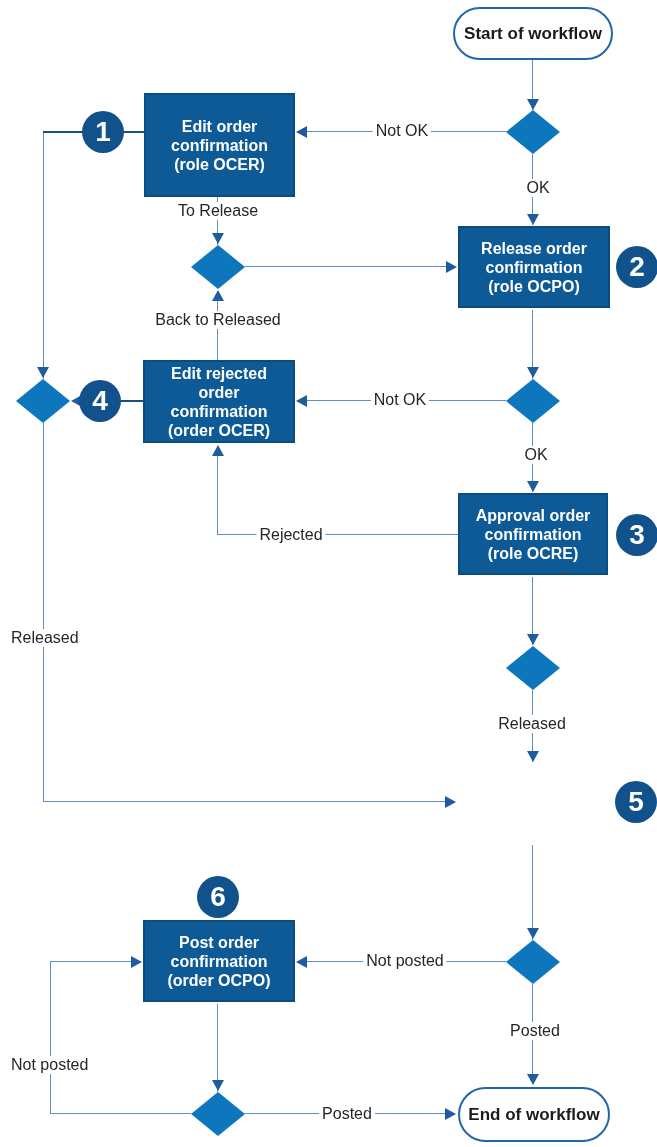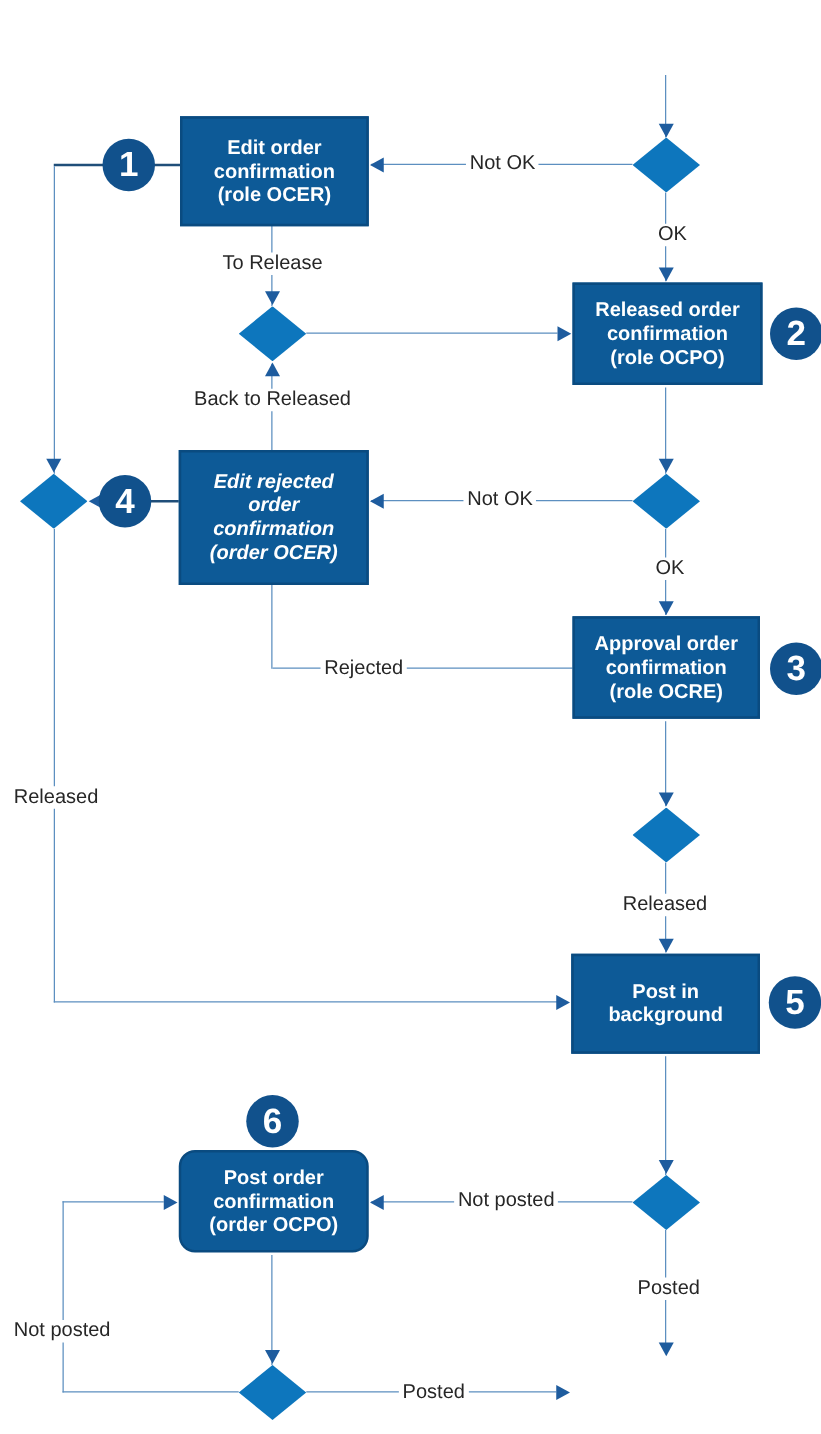--- a/index.html
+++ b/index.html
@@ -94,55 +94,57 @@
   <div class="ar ar-down" style="left:37px;top:367px;"></div>
   <div class="ar ar-left" style="left:71px;top:395px;"></div>
   <div class="ar ar-right" style="left:445px;top:796px;"></div>
   <div class="ar ar-down" style="left:527px;top:928px;"></div>
   <div class="ar ar-left" style="left:296px;top:956px;"></div>
   <div class="ar ar-down" style="left:527px;top:1074px;"></div>
   <div class="ar ar-down" style="left:212px;top:1080px;"></div>
   <div class="ar ar-right" style="left:445px;top:1108px;"></div>
   <div class="ar ar-right" style="left:131px;top:956px;"></div>
 
+  <div class="oval" style="left:453px;top:7px;width:160px;height:53px;">
+    <span>Start of workflow</span>
+  </div>
+  <div class="oval" style="left:458px;top:1087px;width:152px;height:55px;">
+    <span>End of workflow</span>
+  </div>
 
   <div class="diamond" style="left:506px;top:110px;"></div>
   <div class="diamond" style="left:191px;top:245px;"></div>
   <div class="diamond" style="left:506px;top:379px;"></div>
   <div class="diamond" style="left:16px;top:379px;"></div>
   <div class="diamond" style="left:506px;top:646px;"></div>
   <div class="diamond" style="left:506px;top:940px;"></div>
   <div class="diamond" style="left:191px;top:1092px;"></div>
 
-  <div class="task" style="left:144px;top:93px;width:151px;height:88px;">
+  <div class="task" style="left:144px;top:93px;width:151px;height:104px;">
     <div>Edit order</div>
     <div>confirmation</div>
     <div>(role OCER)</div>
   </div>
   <div class="task" style="left:458px;top:226px;width:152px;height:82px;">
-    <div>Released order</div>
+    <div>Release order</div>
     <div>confirmation</div>
     <div>(role OCPO)</div>
   </div>
-  <div class="task" style="left:143px;top:360px;width:152px;height:108px;font-style:italic;">
+  <div class="task" style="left:143px;top:360px;width:152px;height:83px;">
     <div>Edit rejected</div>
     <div>order</div>
     <div>confirmation</div>
     <div>(order OCER)</div>
   </div>
   <div class="task" style="left:458px;top:493px;width:150px;height:82px;">
     <div>Approval order</div>
     <div>confirmation</div>
     <div>(role OCRE)</div>
   </div>
-  <div class="task" style="left:457px;top:763px;width:151px;height:80px;">
-    <div>Post in</div>
-    <div>background</div>
-  </div>
-  <div class="task" style="left:143px;top:920px;width:152px;height:82px;border-radius:13px;">
+  <div class="task" style="left:143px;top:920px;width:152px;height:82px;">
     <div>Post order</div>
     <div>confirmation</div>
     <div>(order OCPO)</div>
   </div>
 
   <div class="badge" style="left:82px;top:111px;">
     <span>1</span>
   </div>
   <div class="badge" style="left:616px;top:246px;">
     <span>2</span>

